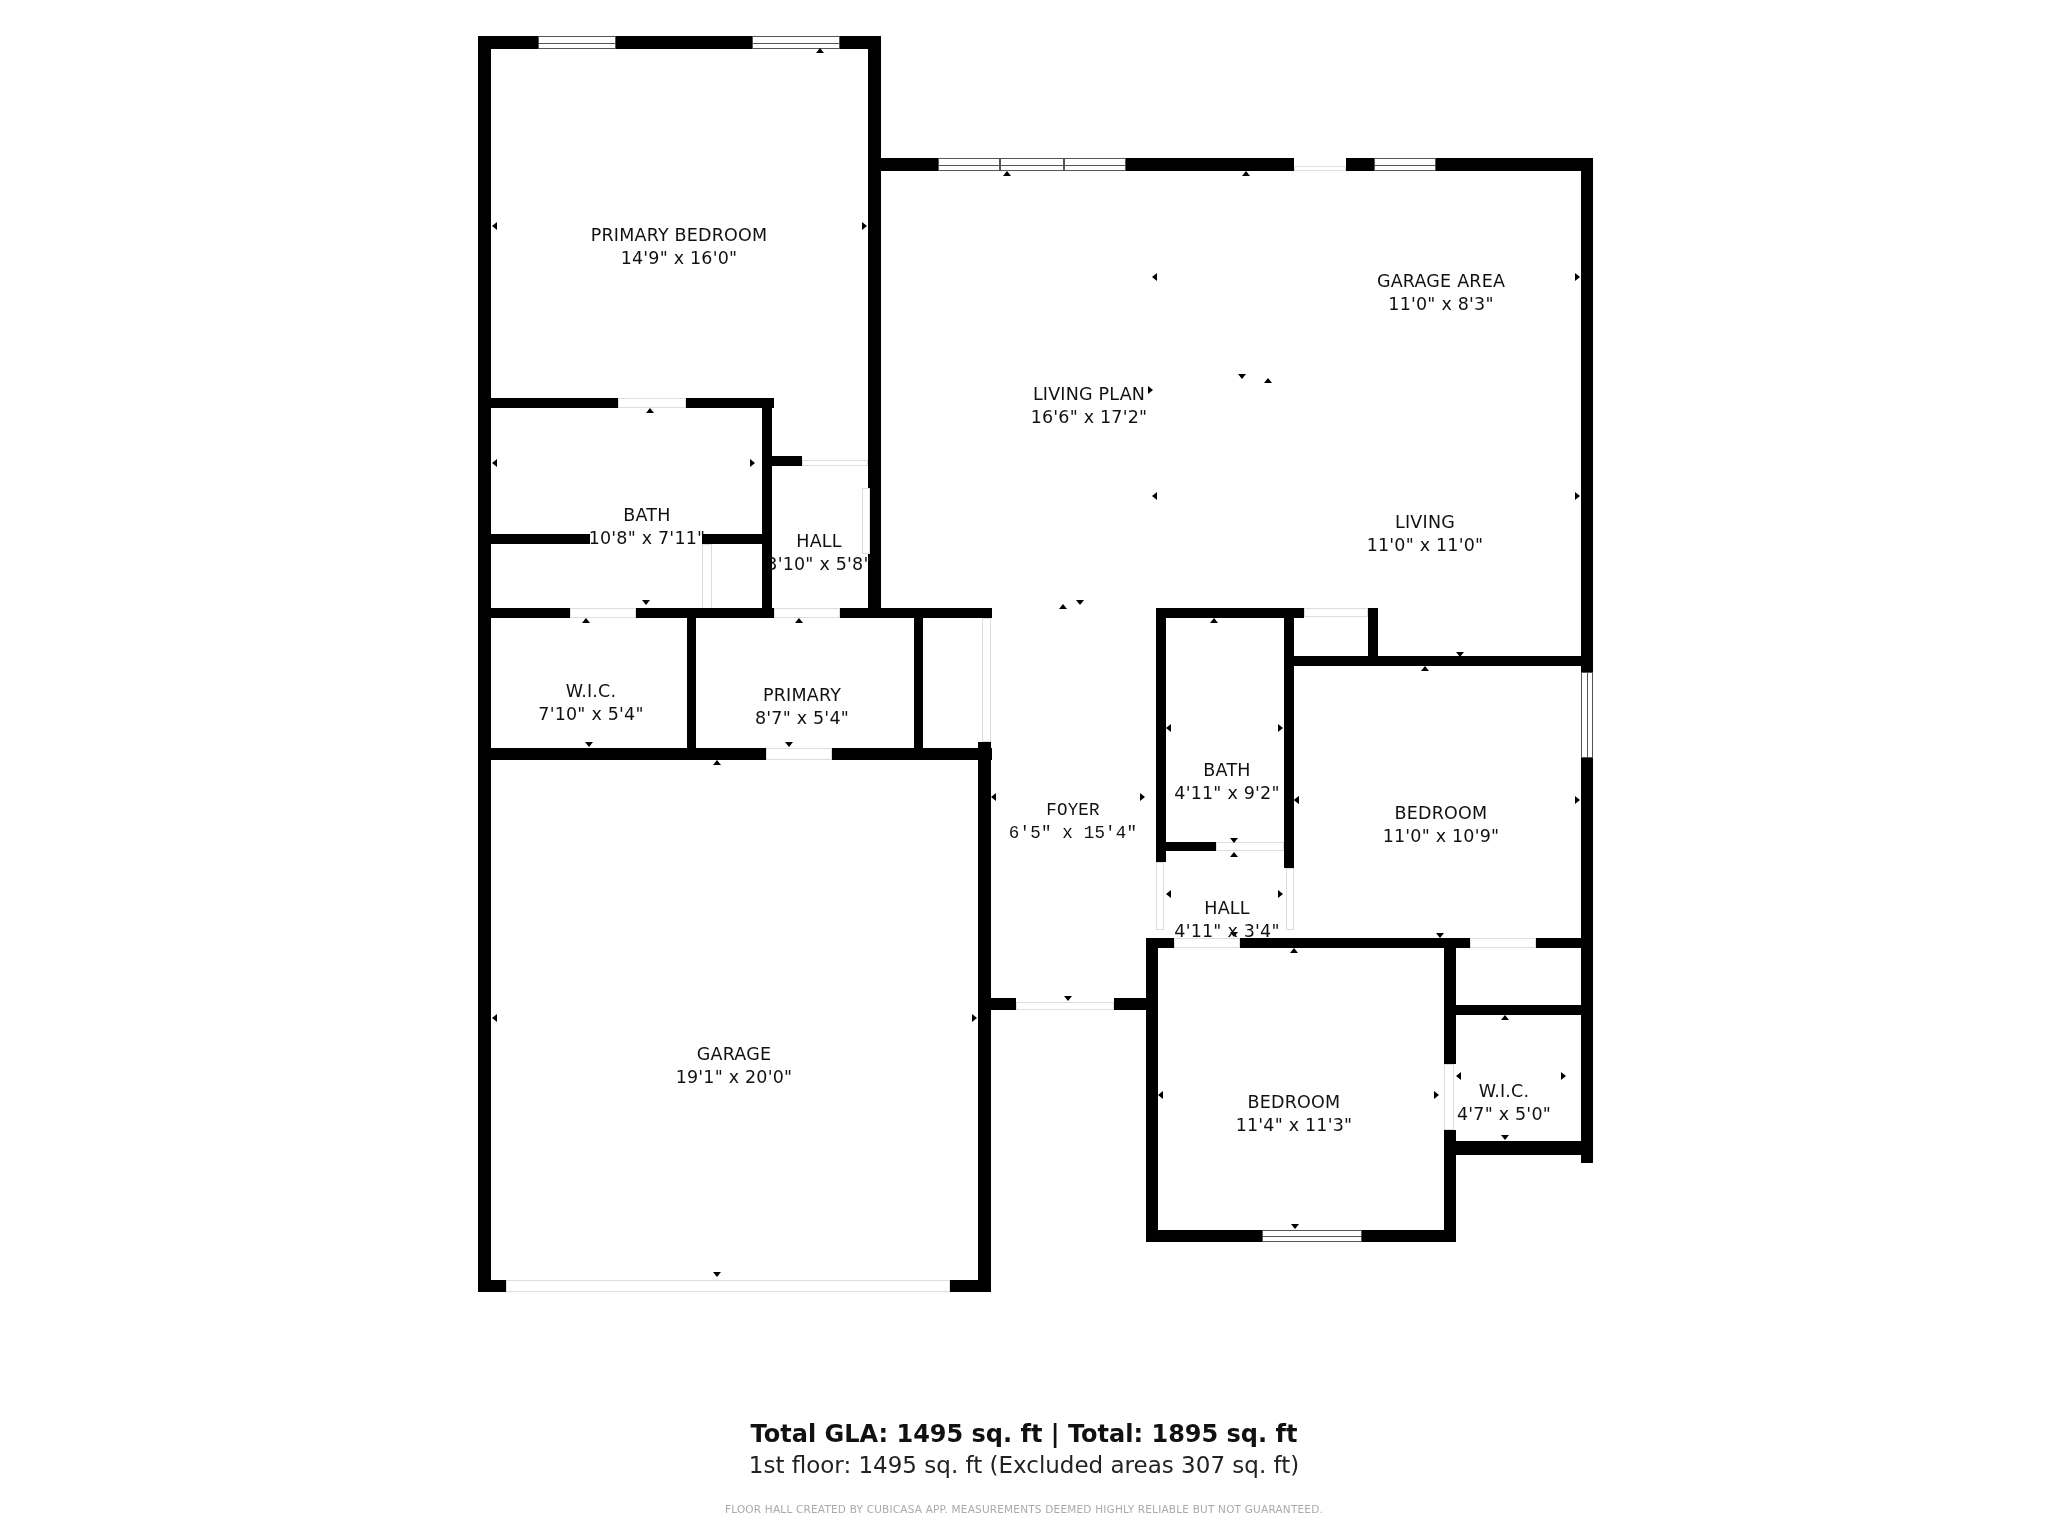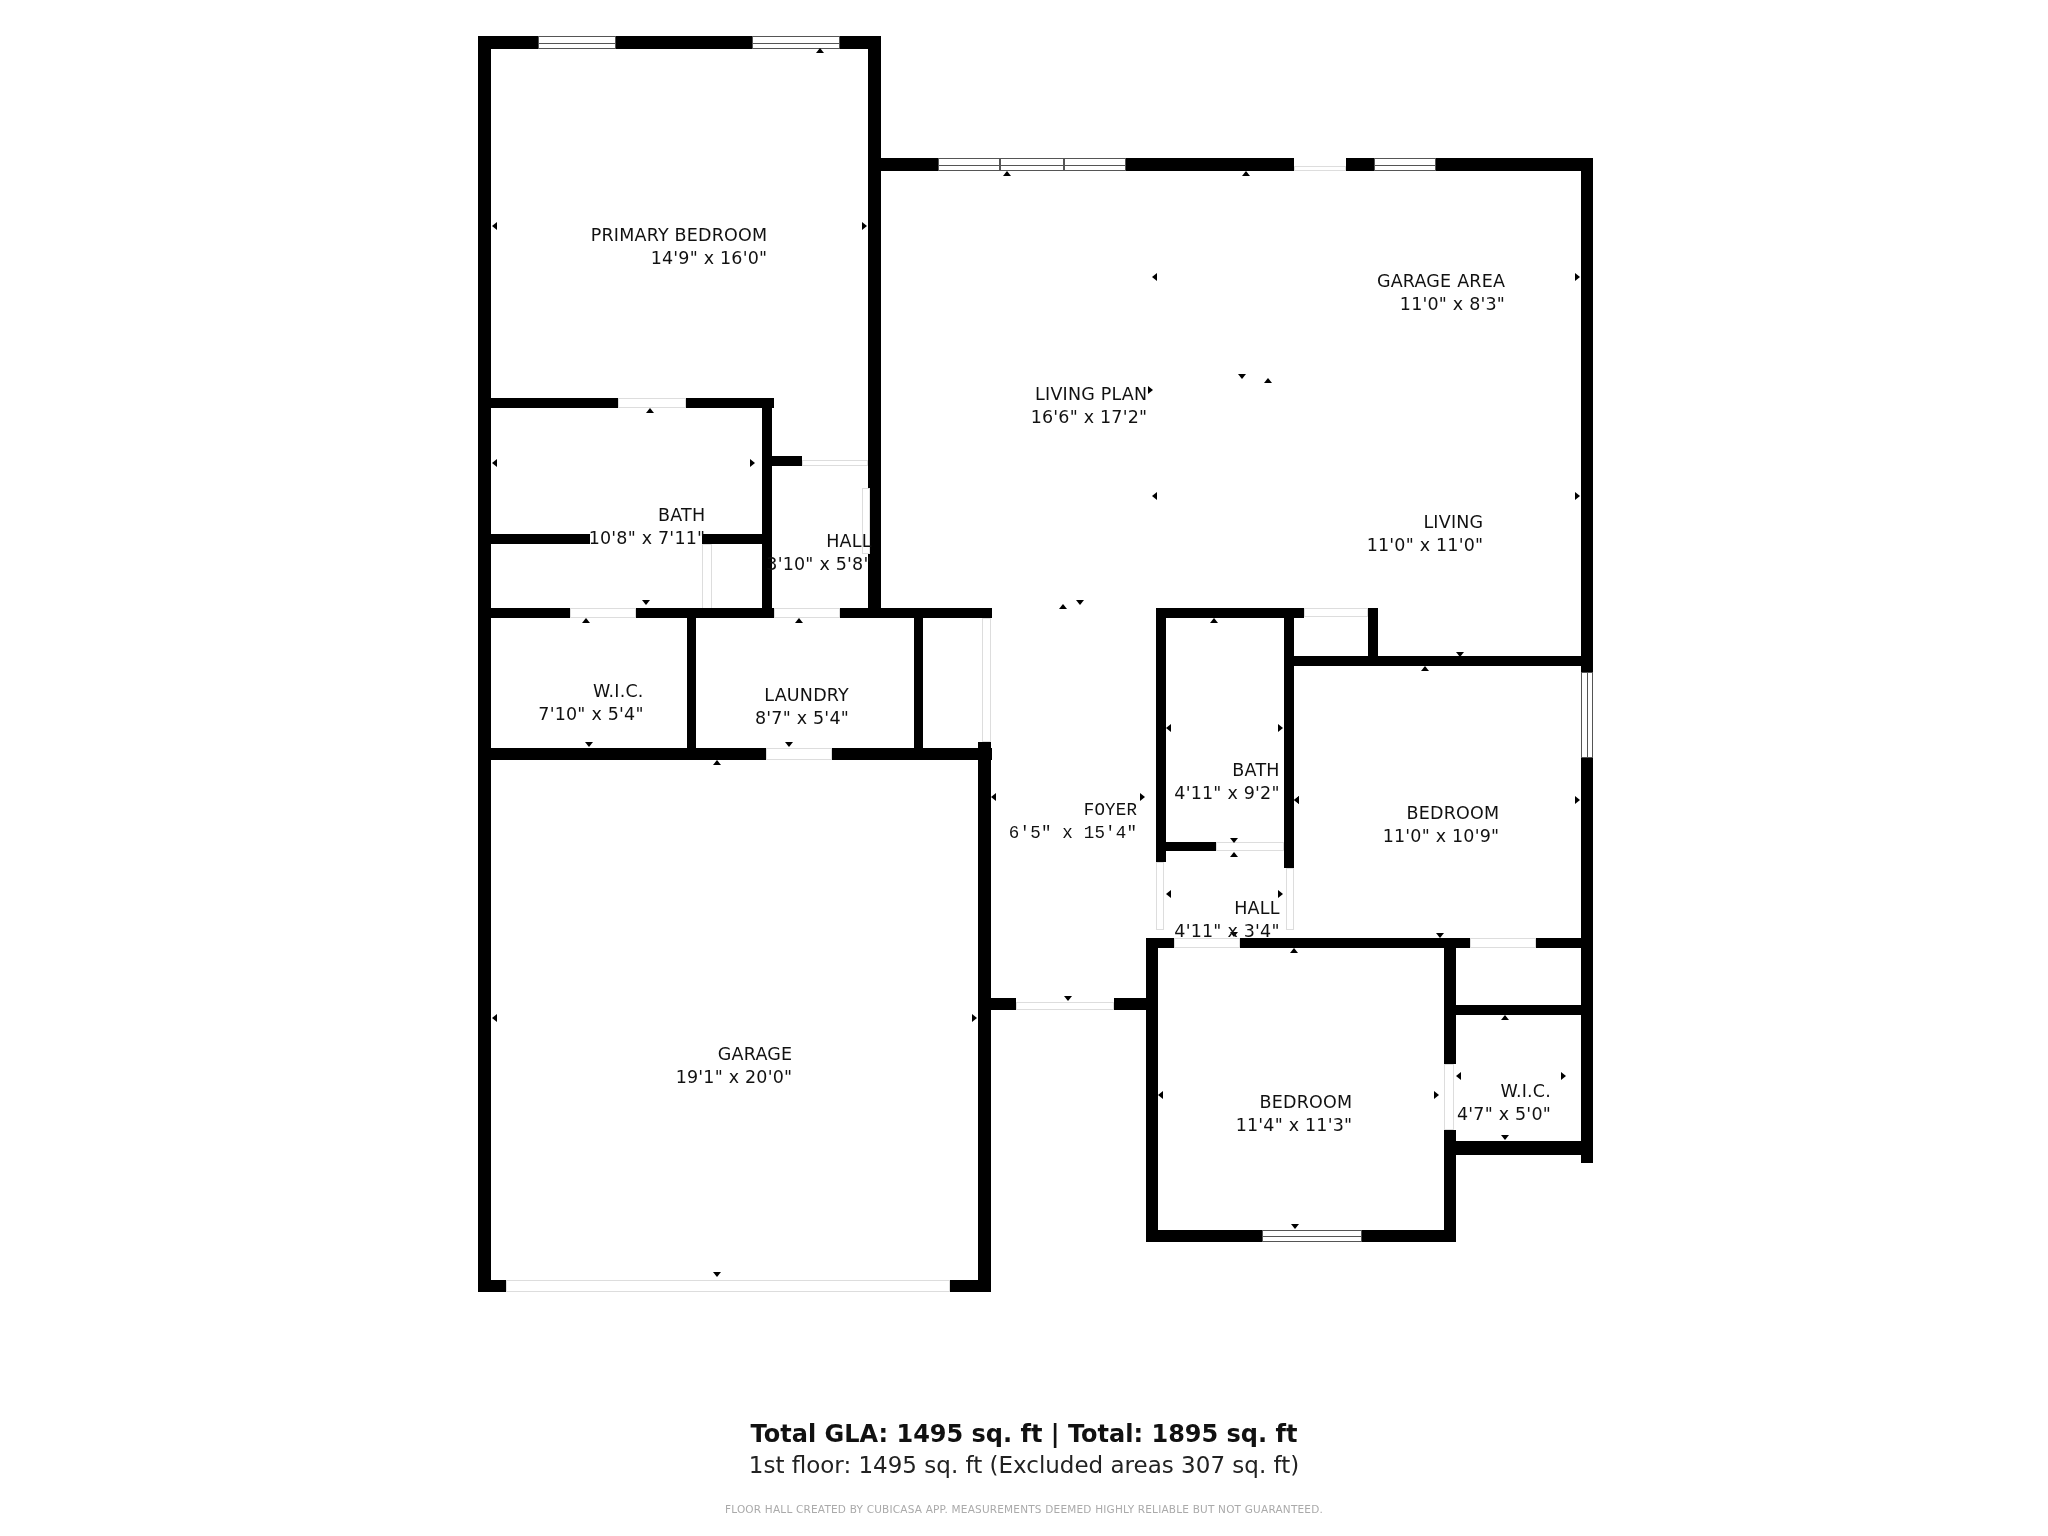--- a/index.html
+++ b/index.html
@@ -5,21 +5,21 @@
   html, body { margin:0; padding:0; background:#ffffff; }
   body { width:2048px; height:1536px; position:relative; overflow:hidden; font-family:"DejaVu Sans", sans-serif; }
   .plan { position:absolute; left:0; top:0; width:2048px; height:1536px; }
   .w { position:absolute; background:#000; }
   .win { position:absolute; background:#fff; border:1.5px solid #555; box-sizing:border-box; }
   .win::before { content:""; position:absolute; left:0; right:0; top:50%; height:0; border-top:1.5px solid #555; }
   .winv { position:absolute; background:#fff; border:1.5px solid #555; box-sizing:border-box; }
   .winv::before { content:""; position:absolute; top:0; bottom:0; left:50%; width:0; border-left:1.5px solid #555; }
   .door { position:absolute; background:#fff; border:1px solid #ddd; box-sizing:border-box; }
   .room { position:absolute; text-align:center; color:#111; font-size:17.5px; line-height:23px; transform:translate(-50%,-50%); white-space:nowrap; letter-spacing:0.2px; }
-  .room .nm, .room .dm { display:block;text-align:right; }
+  .room .nm, .room .dm { display:block; }
   .tri { position:absolute; width:0; height:0; }
   .tri.up { border-left:4px solid transparent; border-right:4px solid transparent; border-bottom:5px solid #000; }
   .tri.down { border-left:4px solid transparent; border-right:4px solid transparent; border-top:5px solid #000; }
   .tri.left { border-top:4px solid transparent; border-bottom:4px solid transparent; border-right:5px solid #000; }
   .tri.right { border-top:4px solid transparent; border-bottom:4px solid transparent; border-left:5px solid #000; }
   .footer { position:absolute; left:0; width:2048px; text-align:center; }
   .f1 { top:1420px; font-size:24px; font-weight:bold; color:#111; }
   .f2 { top:1452px; font-size:23px; color:#222; }
   .f3 { top:1503px; font-size:10.5px; color:#aaa; letter-spacing:0.2px; }
 </style>
@@ -191,21 +191,21 @@
   </div>
   <div class="room" style="left:819px;top:553px;">
     <span class="nm">HALL</span>
     <span class="dm">3'10" x 5'8"</span>
   </div>
   <div class="room" style="left:591px;top:703px;">
     <span class="nm">W.I.C.</span>
     <span class="dm">7'10" x 5'4"</span>
   </div>
   <div class="room" style="left:802px;top:707px;">
-    <span class="nm">LAUNDRY</span>
+    <span class="nm">PRIMARY</span>
     <span class="dm">8'7" x 5'4"</span>
   </div>
   <div class="room" style="left:1073px;top:822px;font-family:Liberation Mono, monospace;">
     <span class="nm">FOYER</span>
     <span class="dm">6'5" x 15'4"</span>
   </div>
   <div class="room" style="left:1227px;top:782px;">
     <span class="nm">BATH</span>
     <span class="dm">4'11" x 9'2"</span>
   </div>

